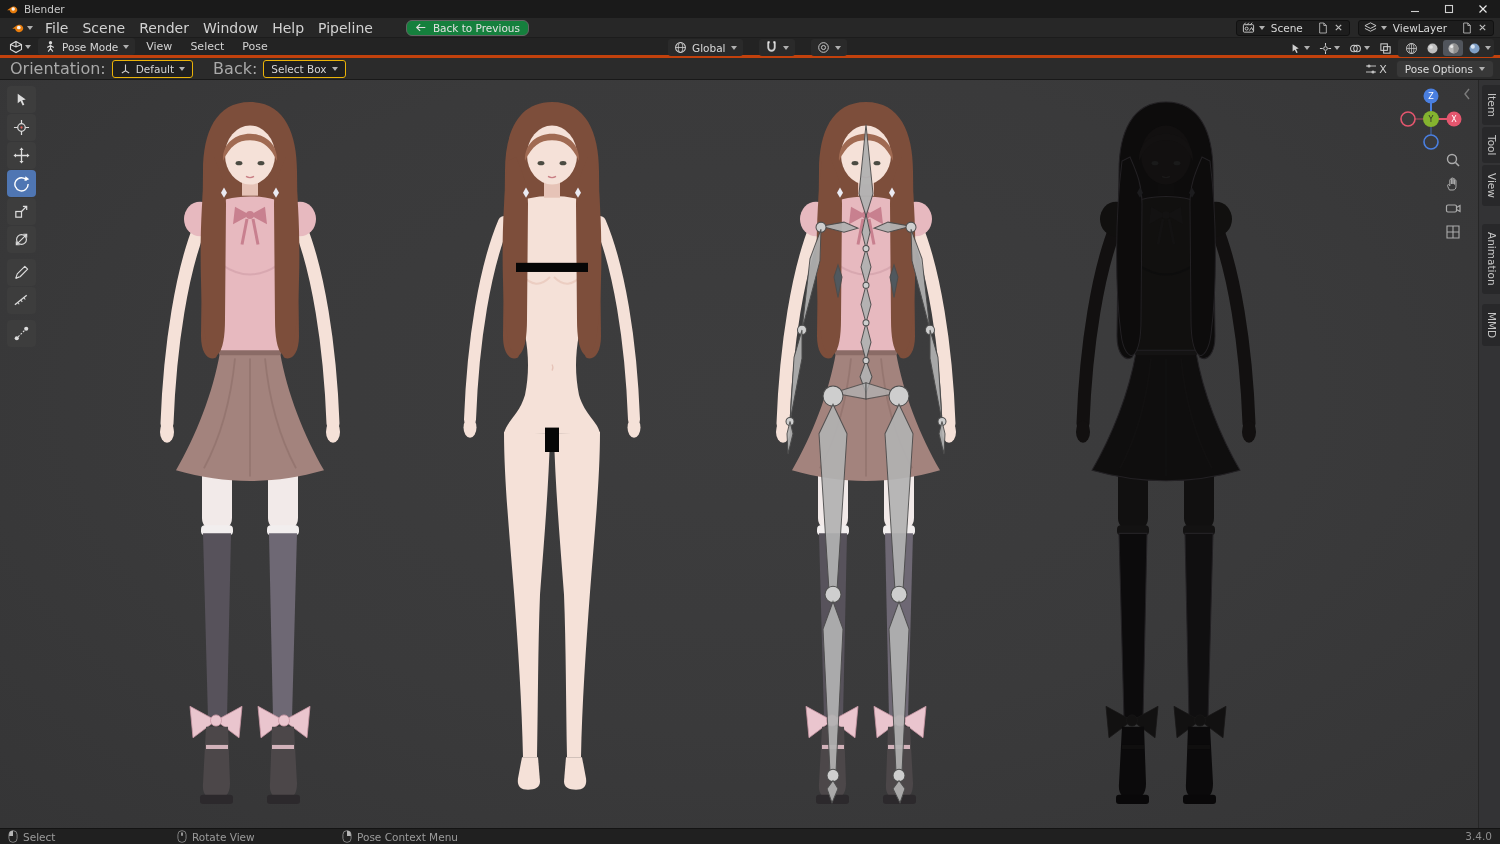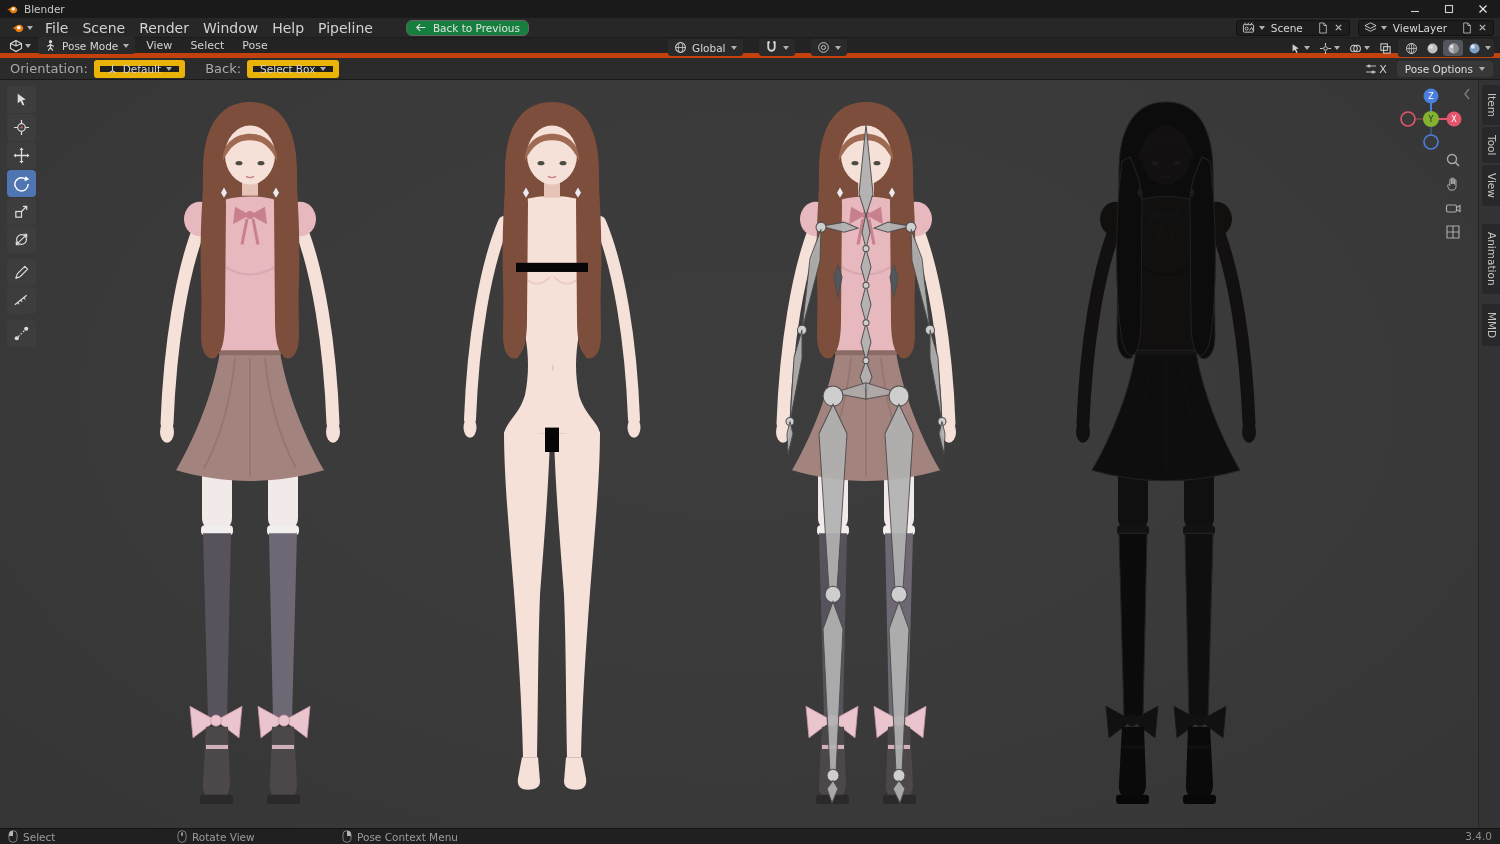--- a/index.html
+++ b/index.html
@@ -22,36 +22,36 @@
   .back-btn{margin-left:26px;display:flex;align-items:center;gap:6px;background:#15803d;
     border:1px solid #646464;border-radius:6px;padding:1px 8px;font-size:10.5px;color:#e2e2e2;}
   .topbar-right{margin-left:auto;display:flex;align-items:center;gap:8px;}
   .selector{display:flex;align-items:center;gap:4px;background:#1d1d1d;border:1px solid #111;
     border-radius:3px;padding:1px 5px;height:16px;}
   .selector .lbl{font-size:10.5px;color:#d8d8d8;padding:0 10px 0 2px;}
   .mini-btn{display:flex;align-items:center;justify-content:center;padding:0 1px;}
 
   
   .vheader{height:20px;background:var(--header-bg,#232323);display:flex;align-items:center;
-    gap:4px;padding:0 6px;border-bottom:5px solid #c2410c;position:relative;}
+    gap:4px;padding:0 6px;border-bottom:3px solid #c2410c;position:relative;}
   .hpill{background:#2a2a2a;border-radius:3px;height:17px;display:flex;align-items:center;
     gap:5px;padding:0 6px;font-size:10.5px;color:#d8d8d8;}
   .hmenu{padding:2px 7px;border-radius:3px;color:#d2d2d2;font-size:11px;}
   .header-center{position:absolute;left:668px;top:1px;display:flex;align-items:center;gap:16px;}
   .header-right{position:absolute;right:6px;top:1px;display:flex;align-items:center;gap:3px;}
   .icon-btn{display:flex;align-items:center;gap:2px;padding:1px 3px;border-radius:3px;}
   .shade-group{display:flex;align-items:center;gap:1px;background:#2a2a2a;border-radius:3px;padding:1px 3px;}
   .shade-btn{display:flex;align-items:center;justify-content:center;width:20px;height:16px;border-radius:3px;}
   .shade-btn.active{background:#51555c;}
 
   
   .toolsettings{height:22px;background:var(--toolsettings-bg,#2b2b2b);display:flex;align-items:center;
     gap:6px;padding:0 10px;border-bottom:1px solid #191919;position:relative;}
-  .ts-label{color:var(--text-dim,#a9a9a9);font-size:13px;}
-  .ts-pill{background:#1f1f1f;border:6px solid #eab308;border-radius:3px;height:18px;
+  .ts-label{color:var(--text-dim,#a9a9a9);font-size:16px;}
+  .ts-pill{background:#1f1f1f;border:1px solid #eab308;border-radius:3px;height:18px;
     display:flex;align-items:center;gap:5px;padding:0 7px;font-size:10.5px;color:#d5d5d5;}
   .ts-right{position:absolute;right:6px;top:2px;display:flex;align-items:center;gap:6px;}
   .pose-options{background:#383838;border:1px solid #2c2c2c;border-radius:4px;height:18px;
     display:flex;align-items:center;gap:6px;padding:0 8px;font-size:10.5px;color:#dedede;}
 
   
   .workspace{position:relative;width:1500px;height:748px;}
   .viewport{position:absolute;left:0;top:0;width:1478px;height:748px;
     background:radial-gradient(ellipse at 50% 42%, #3d3d3e 0%, var(--viewport-bg,#3a3a3b) 55%, #353536 100%);
     overflow:hidden;}

